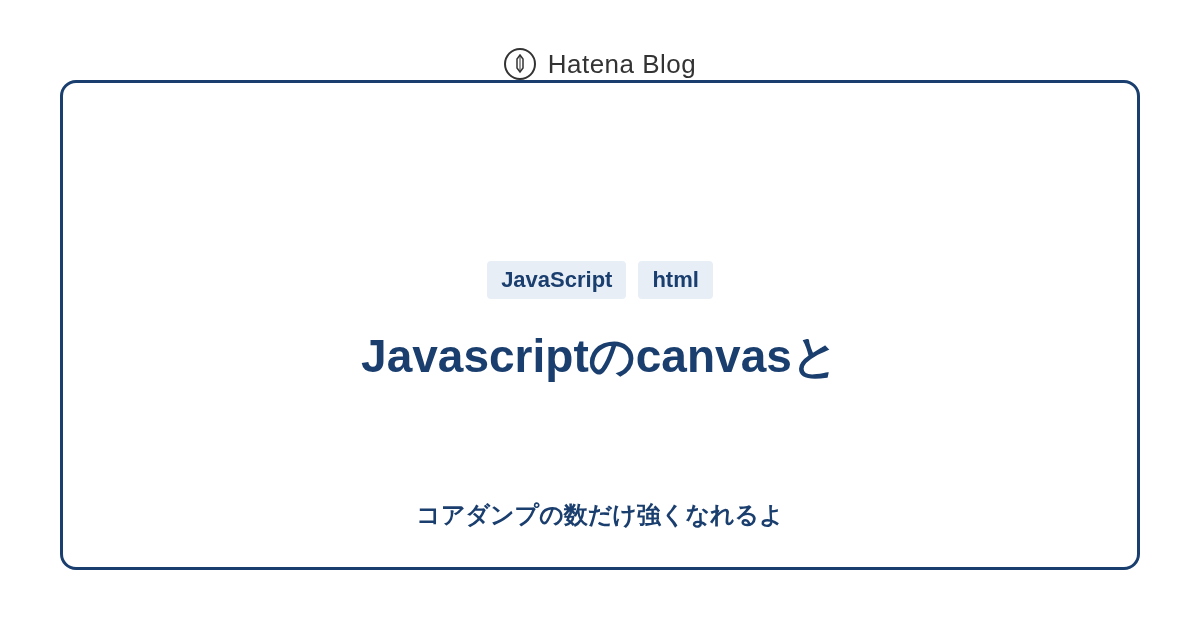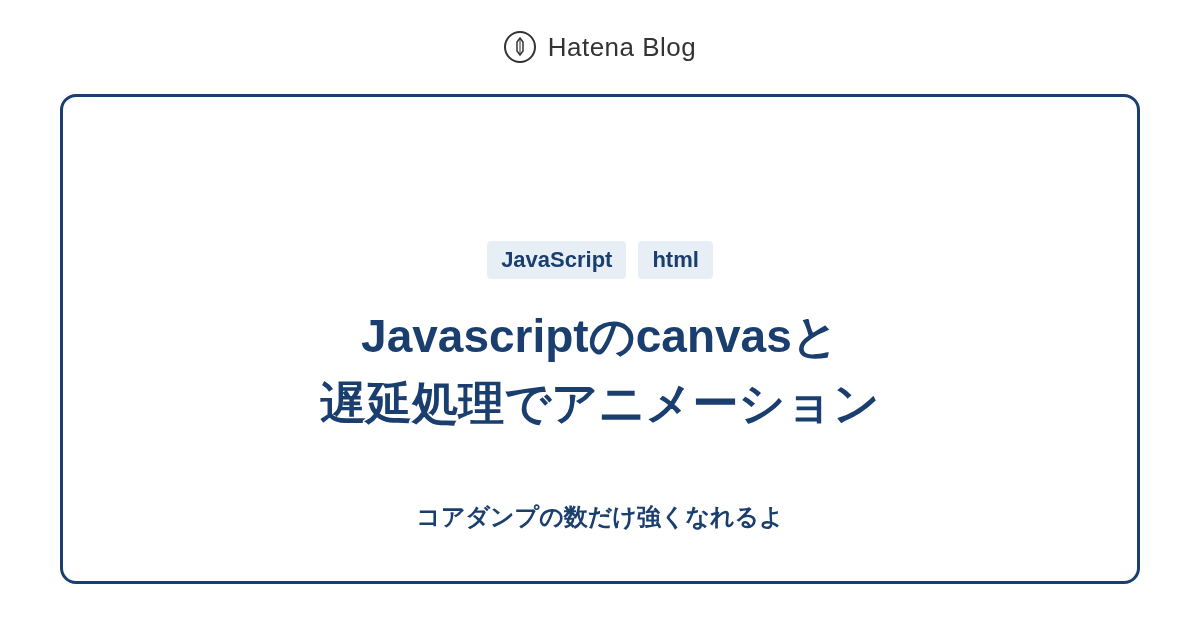--- a/index.html
+++ b/index.html
@@ -13,23 +13,23 @@
       height: 630px;
       background: #ffffff;
       font-family: -apple-system, BlinkMacSystemFont, "Segoe UI", "Hiragino Sans", "Hiragino Kaku Gothic ProN", Meiryo, sans-serif;
       display: flex;
       flex-direction: column;
       align-items: center;
     }
     
     .header {
       width: 100%;
-      height: 94px;
+      height: 80px;
       display: flex;
-      align-items: center;
+      align-items: flex-end;
       justify-content: center;
       gap: 12px;
     }
     
     .logo-icon {
       width: 32px;
       height: 32px;
       border: 2px solid #333;
       border-radius: 50%;
       display: flex;
@@ -85,21 +85,21 @@
       text-align: center;
       line-height: 1.45;
     }
     
     .subtitle {
       color: #1a3e6e;
       font-size: 24px;
       font-weight: 700;
       text-align: center;
       position: absolute;
-      bottom: 48px;
+      bottom: 36px;
     }
   </style>
 </head>
 <body>
 
 <div class="header">
   <div class="logo-icon">
     <svg viewBox="0 0 16 20">
       <path d="M8 1 L11 5 L11 14 L8 18 L5 14 L5 5 Z" fill="none" stroke="#333" stroke-width="1.5"></path>
       <path d="M8 1 L8 18" stroke="#333" stroke-width="1"></path>
@@ -108,16 +108,15 @@
   <span class="logo-text">Hatena Blog</span>
 </div>
 
 <div class="card">
   <div class="tags">
     <span class="tag">JavaScript</span>
     <span class="tag">html</span>
   </div>
   <h1 class="title">
     <span>Javascriptのcanvasと</span><br>
-    <span>遅延処理でアニメーション</span>
   </h1>
   <div class="subtitle">コアダンプの数だけ強くなれるよ</div>
 </div>
 
 </body></html>

